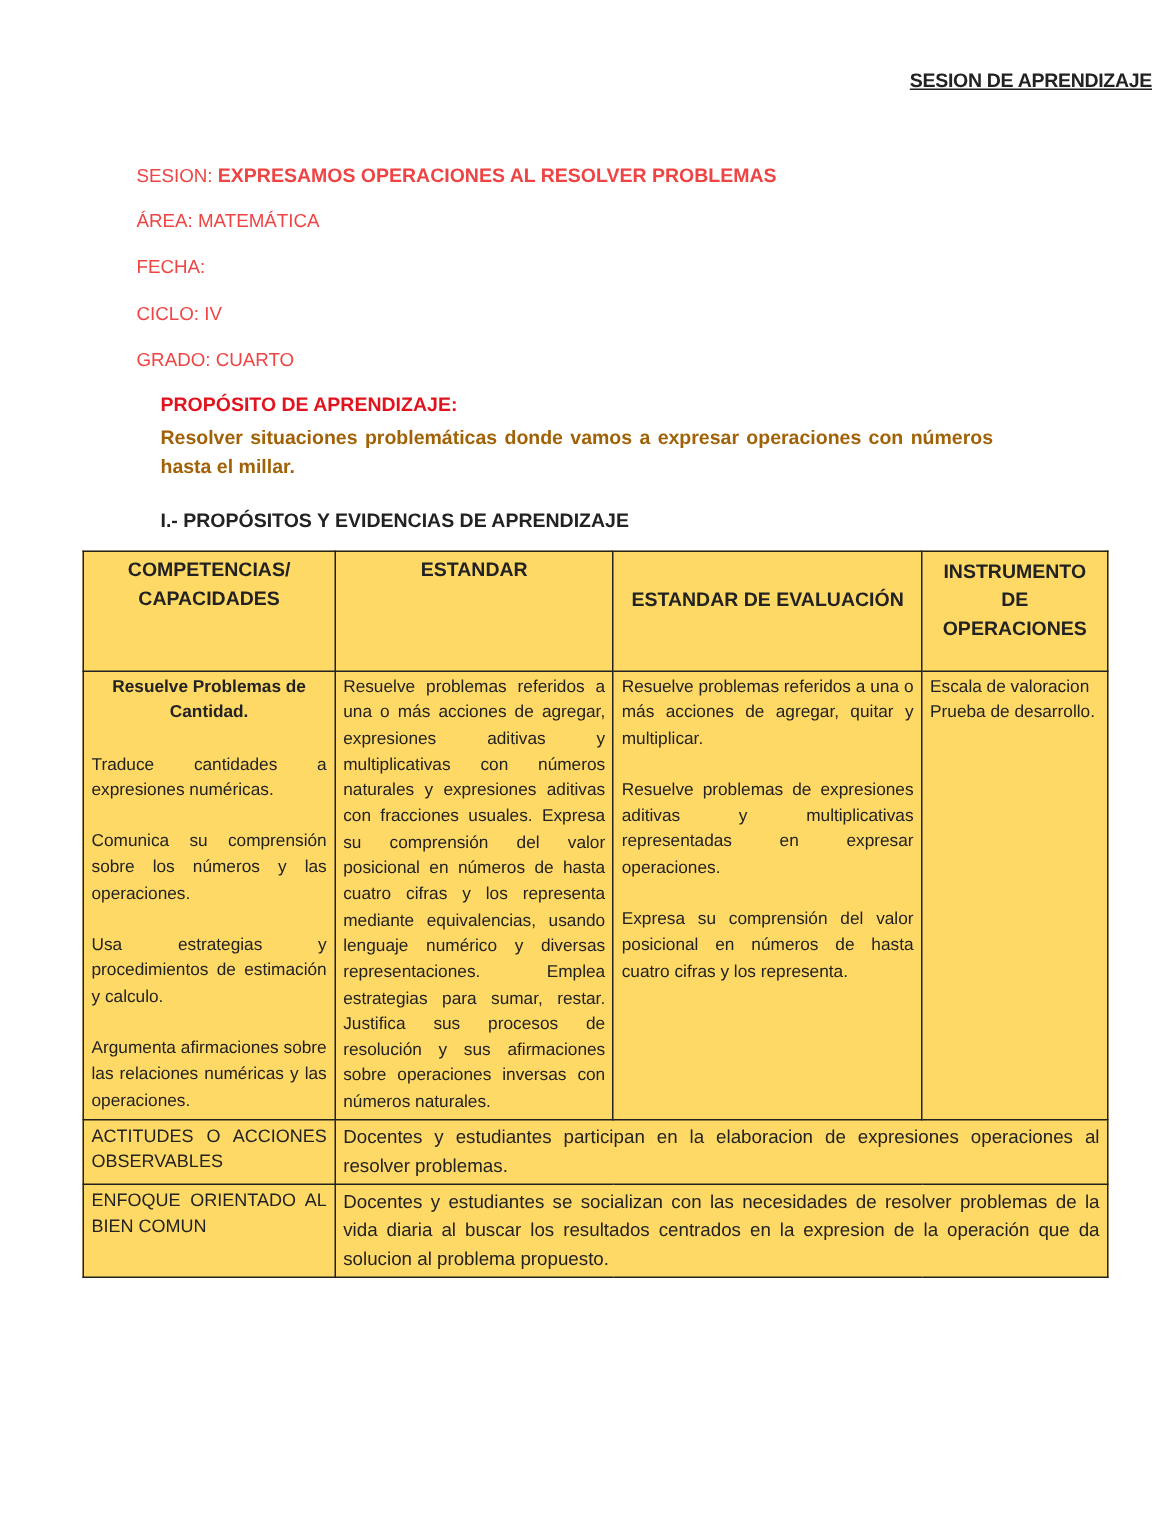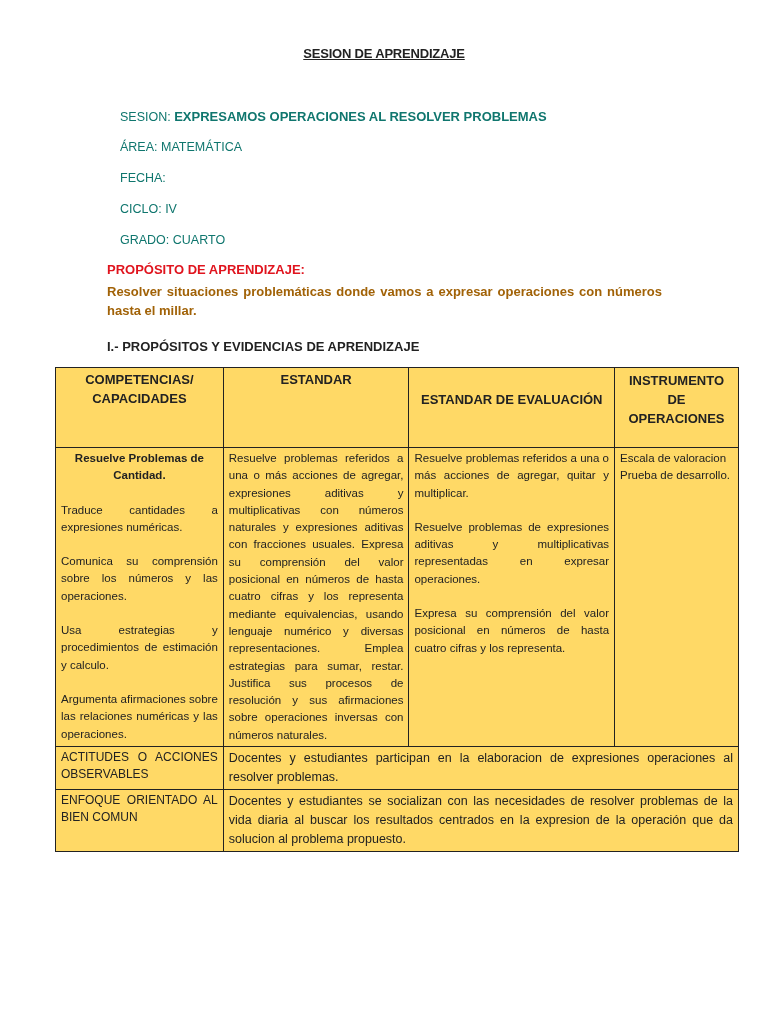--- a/index.html
+++ b/index.html
@@ -2,24 +2,24 @@
 <html><head>
   <meta charset="utf-8">
   <style>
     html, body { margin: 0; padding: 0; background: #ffffff; }
     body {
       width: 768px; height: 1024px; position: relative; overflow: hidden;
       font-family: "Liberation Sans", "DejaVu Sans", sans-serif;
       color: #222;
     }
     .title {
-      position: absolute; top: 46px; left: 0; width: 768px; text-align: center;
+      position: absolute; top: 46px; left: 0; width: 768px; text-align: right;
       font-size: 13px; font-weight: bold; text-decoration: underline; letter-spacing: -0.2px;
     }
-    .meta { position: absolute; left: 120px; font-size: 12.5px; color: #0f766e; }
+    .meta { position: absolute; left: 91px; font-size: 12.5px; color: #ef4444; }
     .meta .val-bold { font-weight: bold; font-size: 13px; }
     .purpose-label { position: absolute; left: 107px; top: 262px; font-size: 13px; font-weight: bold; color: #e0141e; }
     .purpose-text {
       position: absolute; left: 107px; top: 282px; width: 555px; font-size: 13px; font-weight: bold;
       line-height: 19px; text-align: justify; color: #a16207;
     }
     .section-title { position: absolute; left: 107px; top: 339px; font-size: 13px; font-weight: bold; color: #222; }
 
     table.main {
       position: absolute; left: 55px; top: 367px; width: 684px;

